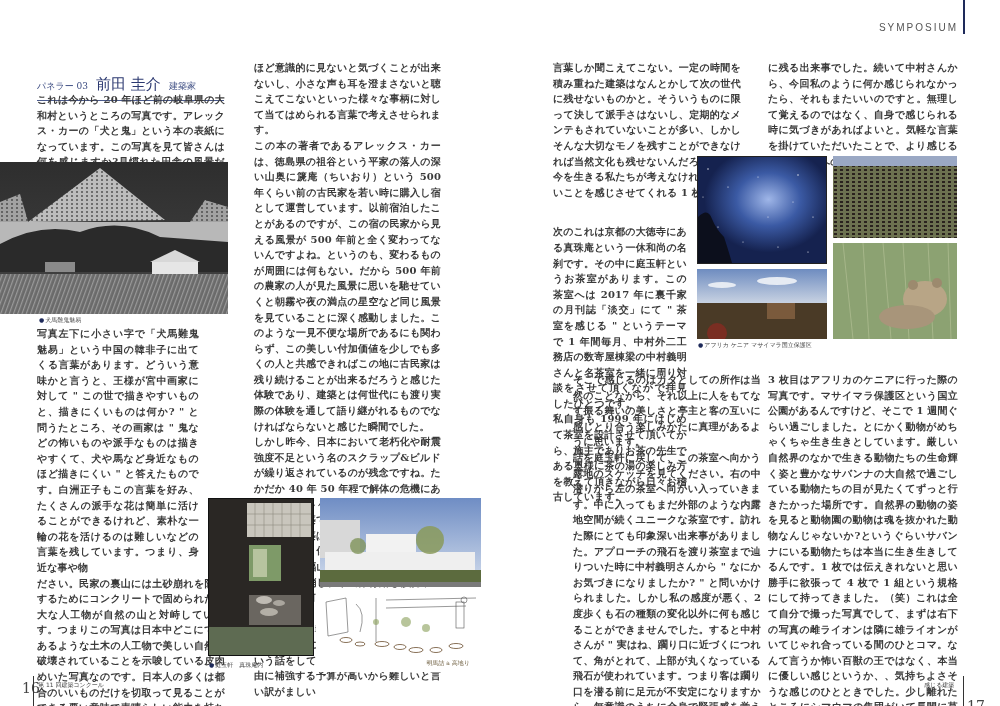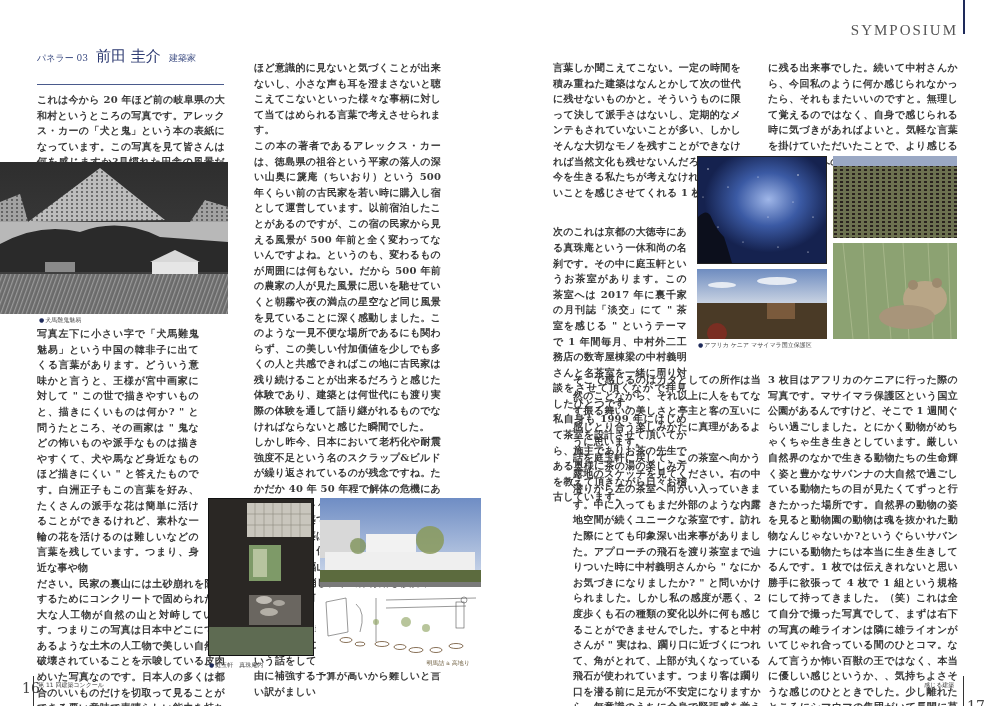--- a/index.html
+++ b/index.html
@@ -7,31 +7,31 @@
   body { position: relative; font-family: "DejaVu Serif", "Liberation Serif", serif; color: #3a3a3a; }
 
   .spread { position: absolute; left: 0; top: 0; width: 1000px; height: 706px; }
   .page { position: absolute; top: 0; height: 706px; }
   .page-left { left: 0; width: 500px; }
   .page-right { left: 500px; width: 500px; }
 
   
   .header-symposium {
     position: absolute; right: 42px; top: 22px;
-    font-family: Liberation Serif, serif;
-    font-size: 15px; letter-spacing: 2px; color: #555;
+    font-family: Liberation Sans, sans-serif;
+    font-size: 10px; letter-spacing: 2px; color: #555;
   }
   .header-bar {
     position: absolute; right: 35px; top: 0; width: 2px; height: 34px; background: #1e2a5a;
   }
 
   
   .panelist {
-    position: absolute; left: 37px; top: 46px; width: 187px;
-    border-bottom: 1.5px solid #4a5a8c; padding-bottom: 18px;
+    position: absolute; left: 37px; top: 74px; width: 187px;
+    border-bottom: 1.5px solid #4a5a8c; padding-bottom: 6px;
     color: #2b3870; white-space: nowrap;
   }
   .panelist .role { font-size: 9px; color: #3a4a80; }
   .panelist .name { font-size: 15px; margin: 0 3px; color: #2b3870; }
   .panelist .title { font-size: 9px; color: #3a4a80; }
 
   .col {
     position: absolute;
     font-size: 10px; line-height: 15.6px; color: #3a3a3a;
     text-align: justify; letter-spacing: 0.15px; font-weight: bold;

